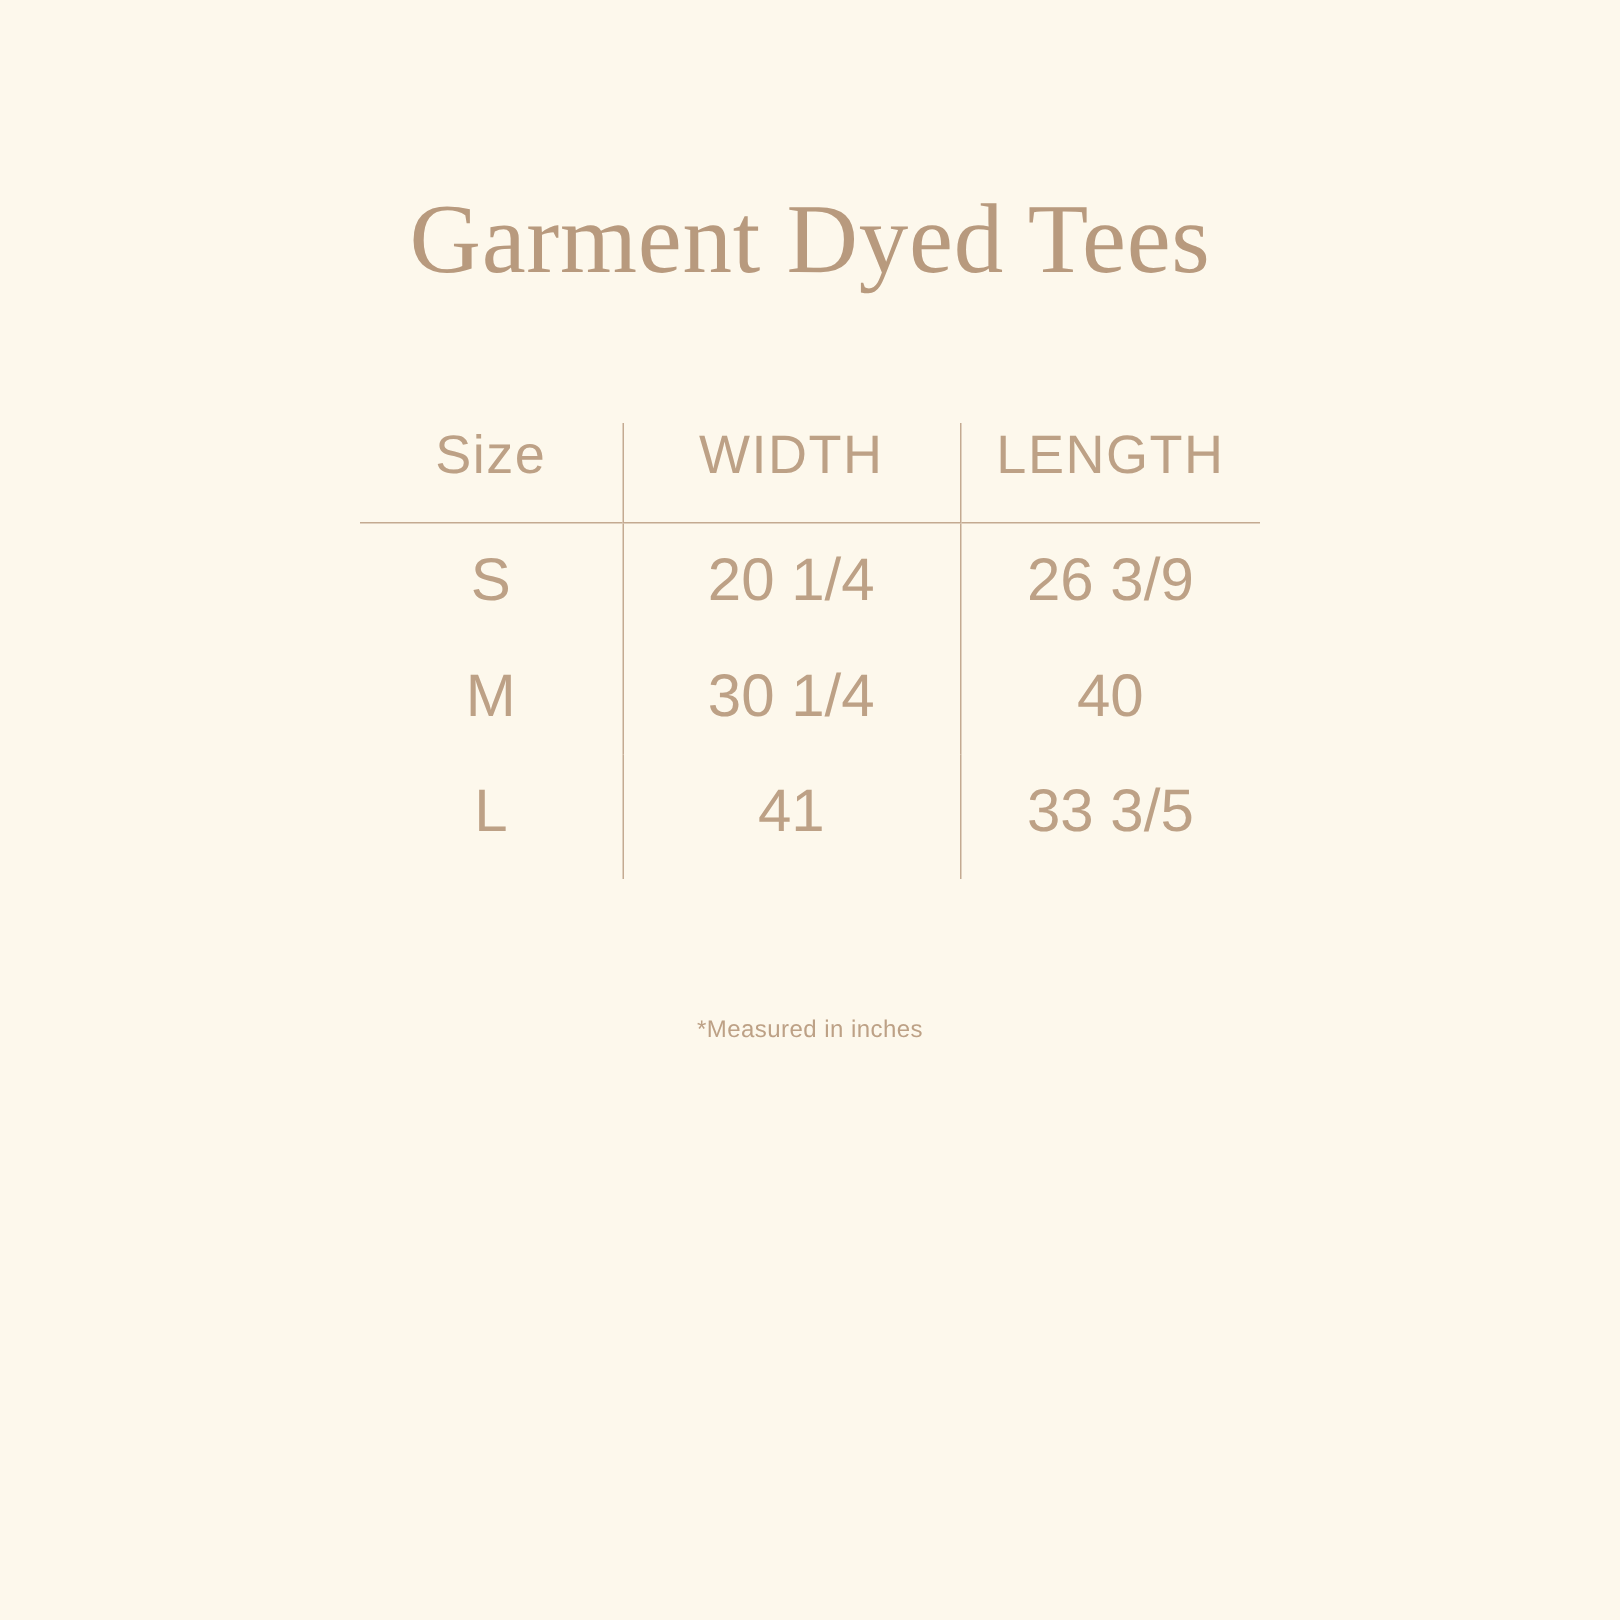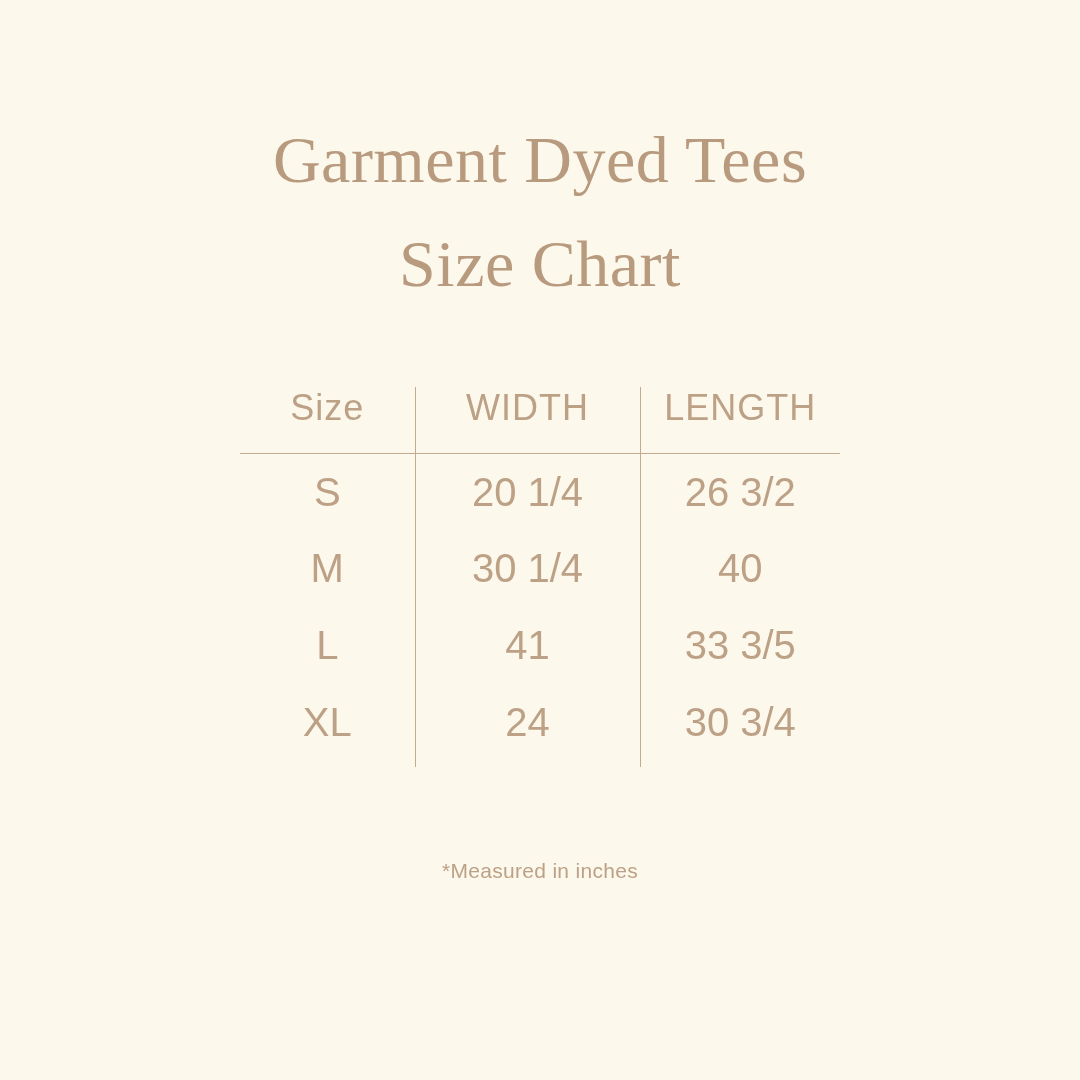--- a/index.html
+++ b/index.html
@@ -94,69 +94,63 @@
 
   tbody tr:last-child td.d-width,
   tbody tr:last-child td.d-size,
   tbody tr:last-child td.d-length {
     padding-bottom: 14px;
   }
 
   .footnote {
     margin-top: 92px;
     font-family: "Liberation Sans", sans-serif;
-    font-size: 21px;
+    font-size: 16px;
     color: #bda186;
     letter-spacing: 0.3px;
   }
 </style>
 </head>
 <body>
 
 <div class="page">
 
   <div class="title-block">
     <span class="title-line-1">Garment Dyed Tees</span>
-    <span class="title-line-2">Size Chart</span>
   </div>
 
   <div class="table-wrap">
     <table class="size-table">
       <colgroup>
         <col class="c-size">
         <col class="c-width">
         <col class="c-length">
       </colgroup>
       <thead>
         <tr>
           <th class="h-size">Size</th>
           <th class="h-width">WIDTH</th>
           <th class="h-length">LENGTH</th>
         </tr>
       </thead>
       <tbody>
         <tr>
           <td class="d-size">S</td>
           <td class="d-width">20 1/4</td>
-          <td class="d-length">26 3/2</td>
+          <td class="d-length">26 3/9</td>
         </tr>
         <tr>
           <td class="d-size">M</td>
           <td class="d-width">30 1/4</td>
           <td class="d-length">40</td>
         </tr>
         <tr>
           <td class="d-size">L</td>
           <td class="d-width">41</td>
           <td class="d-length">33 3/5</td>
         </tr>
-        <tr>
-          <td class="d-size">XL</td>
-          <td class="d-width">24</td>
-          <td class="d-length">30 3/4</td>
-        </tr>
       </tbody>
     </table>
   </div>
 
   <div class="footnote">*Measured in inches</div>
 
 </div>
 
 </body></html>

